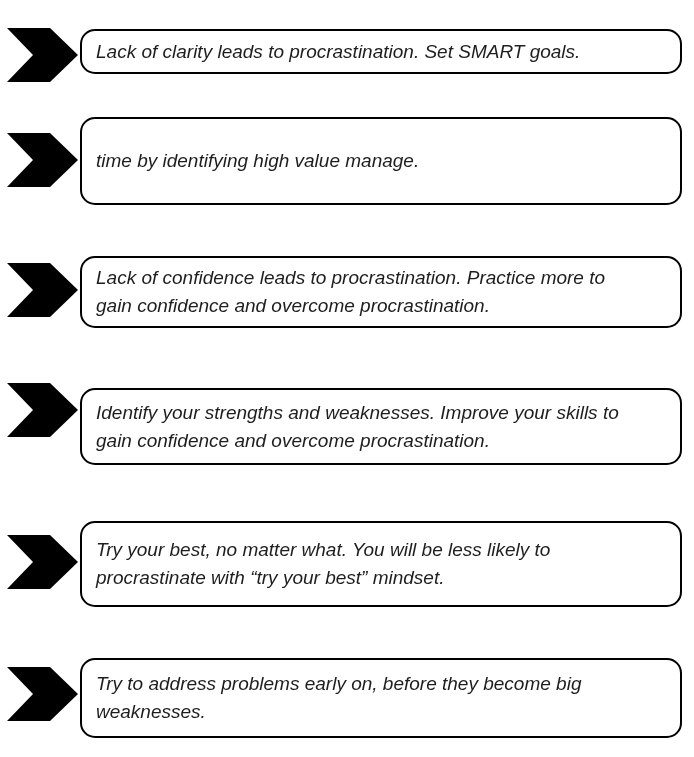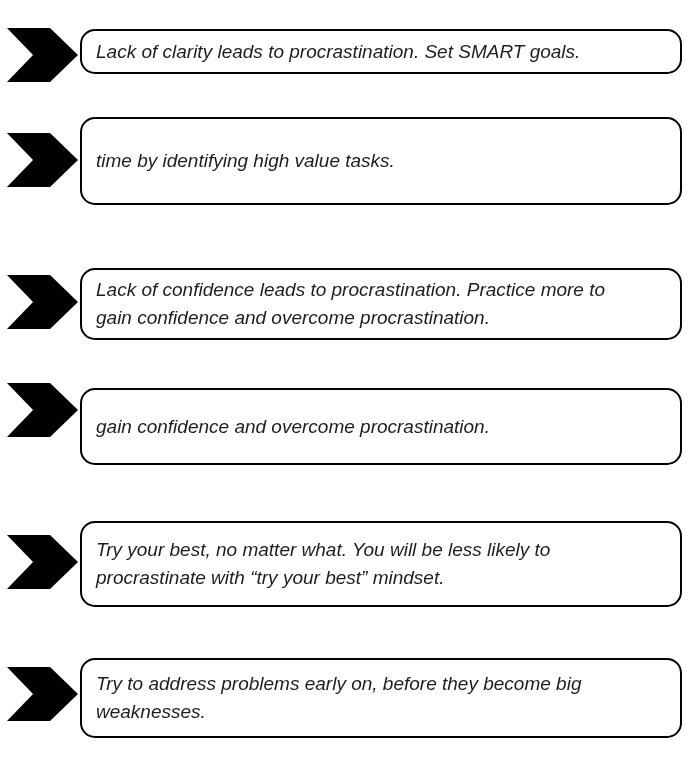--- a/index.html
+++ b/index.html
@@ -49,21 +49,21 @@
     line-height: 28px;
     font-style: italic;
     color: var(--text, #1e1e1e);
     white-space: nowrap;
   }
   
   .row:nth-of-type(1) { top: 29px;  height: 45px; }
   .row:nth-of-type(1) .arrow { top: -1px; }
   .row:nth-of-type(2) { top: 117px; height: 88px; }
   .row:nth-of-type(2) .arrow { top: 16px; }
-  .row:nth-of-type(3) { top: 256px; height: 72px; margin-top: 12px; }
+  .row:nth-of-type(3) { top: 256px; height: 72px; }
   .row:nth-of-type(3) .arrow { top: 7px; }
   .row:nth-of-type(4) { top: 388px; height: 77px; }
   .row:nth-of-type(4) .arrow { top: -5px; }
   .row:nth-of-type(5) { top: 521px; height: 86px; border-radius: 15px; }
   .row:nth-of-type(5) .arrow { top: 14px; }
   .row:nth-of-type(6) { top: 658px; height: 80px; }
   .row:nth-of-type(6) .arrow { top: 9px; }
 </style>
 </head>
 <body>
@@ -77,39 +77,40 @@
     <div class="box">
       <div class="line">Lack of clarity leads to procrastination. Set SMART goals.</div>
     </div>
   </div>
 
   <div class="row">
     <svg class="arrow" viewBox="0 0 71 54" aria-hidden="true">
       <polygon points="0,0 43,0 71,27 43,54 0,54 26,27"></polygon>
     </svg>
     <div class="box">
-      <div class="line">time by identifying high value tasks.</div>
+      <div class="line">time by identifying high value manage.</div>
     </div>
   </div>
 
   <div class="row">
     <svg class="arrow" viewBox="0 0 71 54" aria-hidden="true">
       <polygon points="0,0 43,0 71,27 43,54 0,54 26,27"></polygon>
     </svg>
     <div class="box">
       <div class="line">Lack of confidence leads to procrastination. Practice more to</div>
       <div class="line">gain confidence and overcome procrastination.</div>
     </div>
   </div>
 
   <div class="row">
     <svg class="arrow" viewBox="0 0 71 54" aria-hidden="true">
       <polygon points="0,0 43,0 71,27 43,54 0,54 26,27"></polygon>
     </svg>
     <div class="box">
+      <div class="line">Identify your strengths and weaknesses. Improve your skills to</div>
       <div class="line">gain confidence and overcome procrastination.</div>
     </div>
   </div>
 
   <div class="row">
     <svg class="arrow" viewBox="0 0 71 54" aria-hidden="true">
       <polygon points="0,0 43,0 71,27 43,54 0,54 26,27"></polygon>
     </svg>
     <div class="box">
       <div class="line">Try your best, no matter what. You will be less likely to</div>

